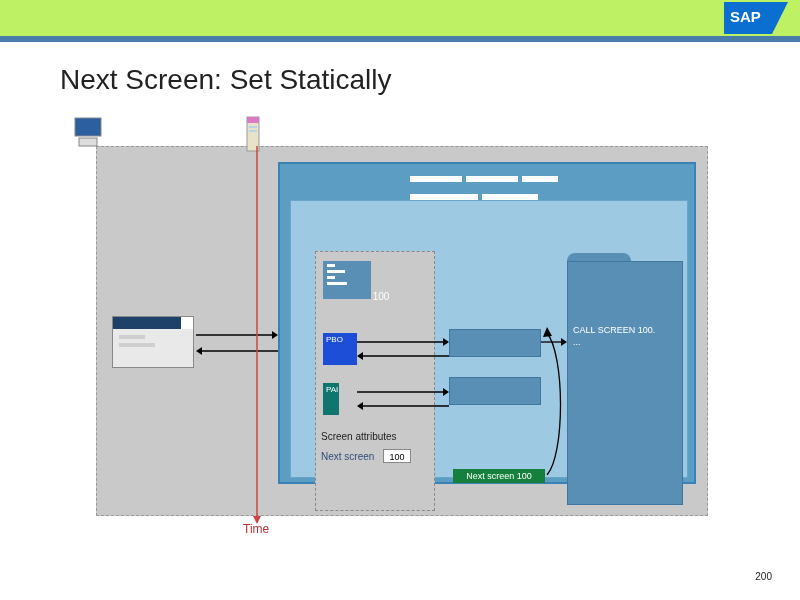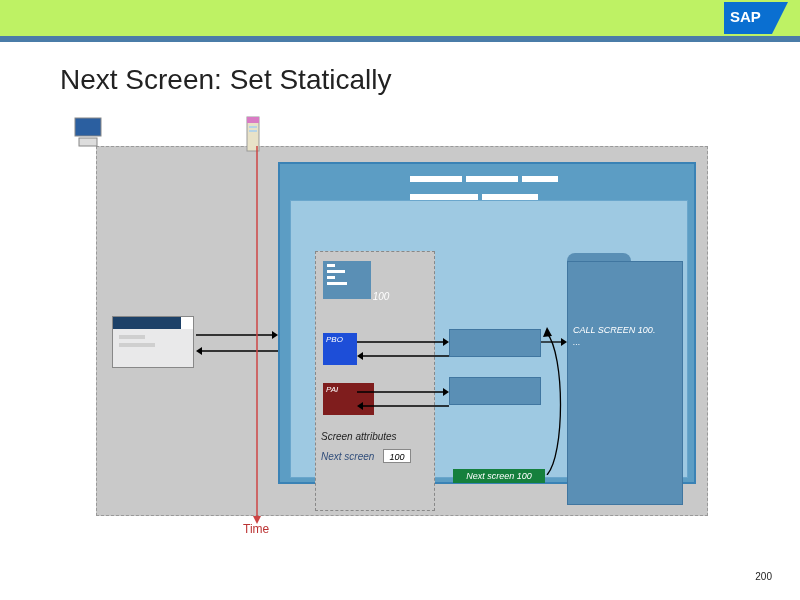--- a/index.html
+++ b/index.html
@@ -20,36 +20,36 @@
   .user-panel .l1, .user-panel .l2 { height: 4px; background: #cfcfcf; margin-left: 6px; }
   .user-panel .l1 { width: 26px; margin-bottom: 4px; }
   .user-panel .l2 { width: 36px; }
   
   .server-icon { position: absolute; left: 246px; top: 116px; }
   
   .time-arrow { position: absolute; left: 253px; top: 146px; }
   .time-label { position: absolute; left: 243px; top: 522px; font-size: 12px; color: #b33; }
   
   .blue-frame { position: absolute; left: 278px; top: 162px; width: 418px; height: 322px; background: #5c9dc4; border: 2px solid #3a82b5; }
-  .blue-inner { position: absolute; left: 10px; top: 36px; width: 398px; height: 278px; background: #9ec9e2; border: 1px solid #6aa6cc; font-style: italic; }
+  .blue-inner { position: absolute; left: 10px; top: 36px; width: 398px; height: 278px; background: #9ec9e2; border: 1px solid #6aa6cc; }
   
   .top-lines { position: absolute; left: 130px; top: 8px; }
   .top-lines .bar { height: 6px; background: #fff; margin-bottom: 4px; }
   .top-lines .b1 { width: 52px; display:inline-block; }
   .top-lines .b2 { width: 52px; display:inline-block; margin-left:4px; }
   .top-lines .b3 { width: 36px; display:inline-block; margin-left:4px; }
   
   .screen-column { position: absolute; left: 24px; top: 50px; width: 120px; height: 260px; border: 1px dashed #888; background: #c9c9c9; }
   
   .screen-box { position: absolute; left: 32px; top: 60px; width: 48px; height: 38px; background: #5a8fb5; }
   .screen-box .sl { height: 3px; background: #fff; margin: 3px 0 0 4px; }
   .screen-num { position: absolute; left: 66px; top: 90px; width: 48px; height: 12px; color: #fff; font-size: 10px; text-align: center; }
   
   .pbo-box { position: absolute; left: 32px; top: 132px; width: 34px; height: 32px; background: #1d4ed8; color: #fff; font-size: 8px; padding: 2px 3px; }
-  .pai-box { position: absolute; left: 32px; top: 182px; width: 51px; height: 32px; background: #7f1d1d; color: #fff; font-size: 8px; padding: 2px 3px; }
+  .pai-box { position: absolute; left: 32px; top: 182px; width: 16px; height: 32px; background: #0f766e; color: #fff; font-size: 8px; padding: 2px 3px; }
   
   .attr-label { position: absolute; left: 30px; top: 230px; font-size: 10px; color: #222; }
   .next-screen-label { position: absolute; left: 30px; top: 250px; font-size: 10px; color: #304d7a; }
   .next-screen-value { position: absolute; left: 92px; top: 248px; width: 28px; height: 14px; background: #fff; border: 1px solid #888; font-size: 9px; text-align: center; line-height: 14px; }
   
   .module-box-1 { position: absolute; left: 158px; top: 128px; width: 92px; height: 28px; background: #5a8fb5; border: 1px solid #4076a0; }
   .module-box-2 { position: absolute; left: 158px; top: 176px; width: 92px; height: 28px; background: #5a8fb5; border: 1px solid #4076a0; }
   
   .code-block { position: absolute; left: 276px; top: 60px; width: 116px; height: 244px; background: #5a8fb5; border: 1px solid #4076a0; }
   .code-header { position: absolute; left: 276px; top: 52px; width: 64px; height: 16px; background: #5a8fb5; border-radius: 8px; }

